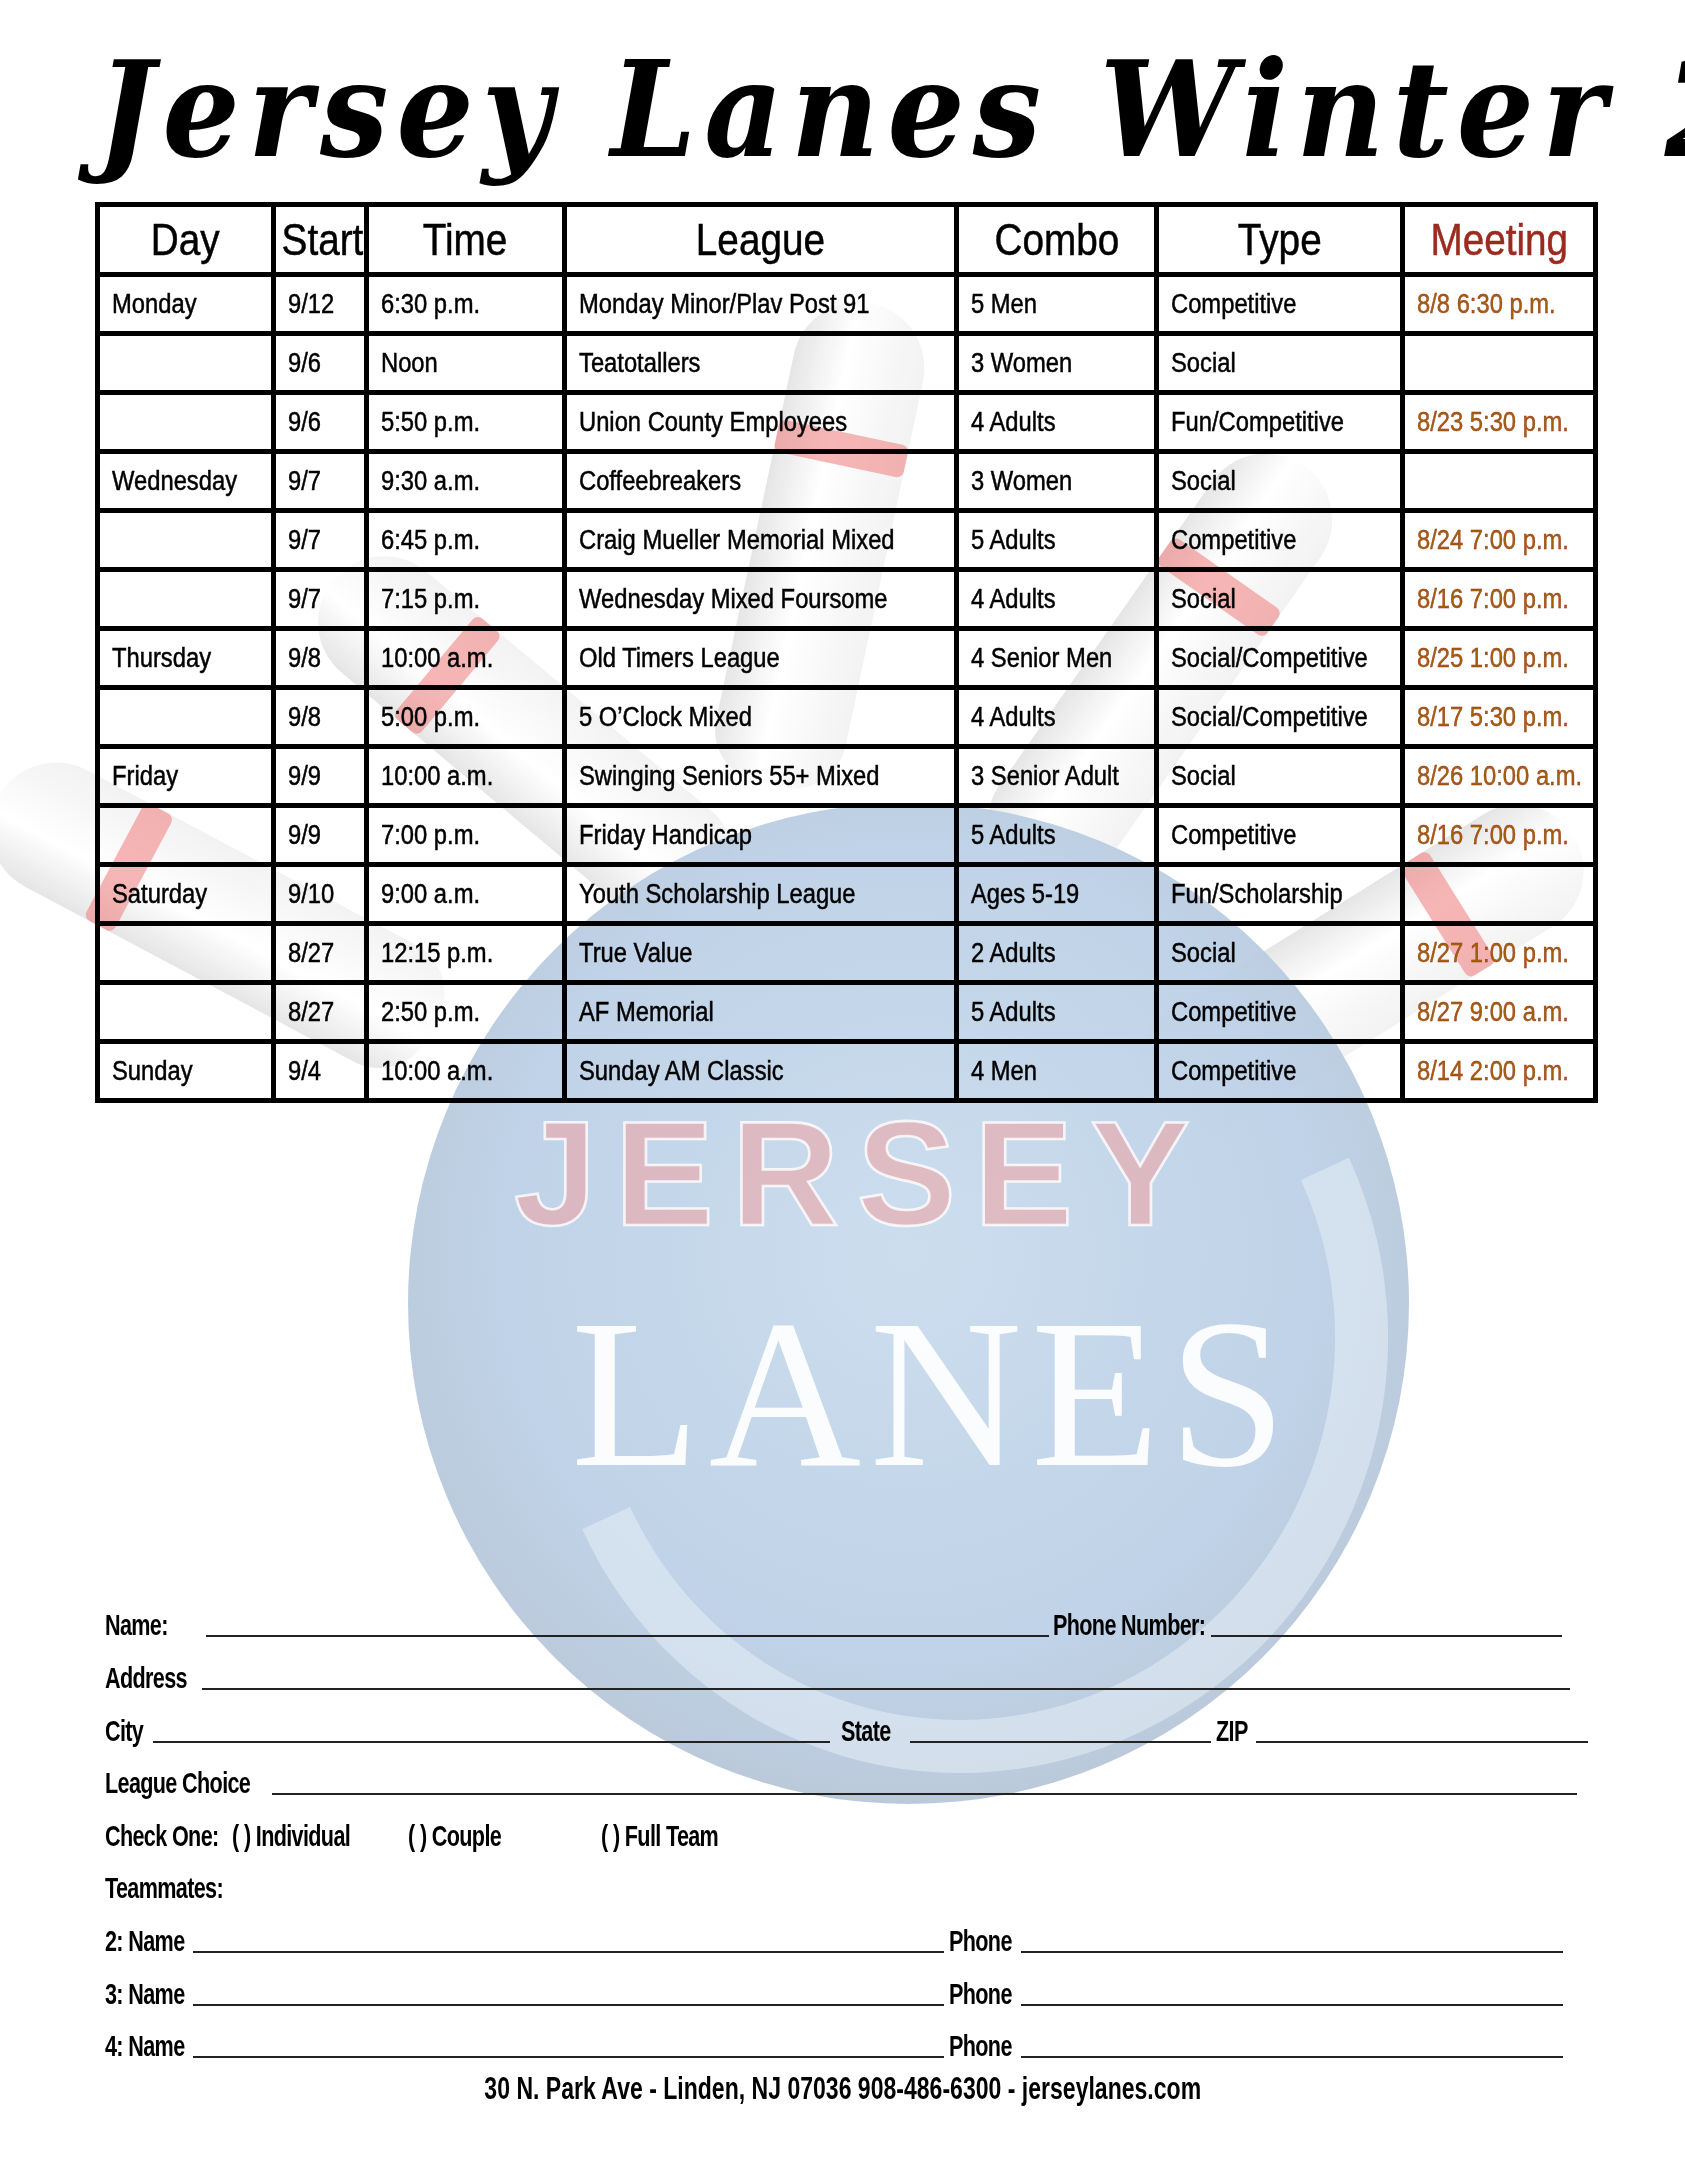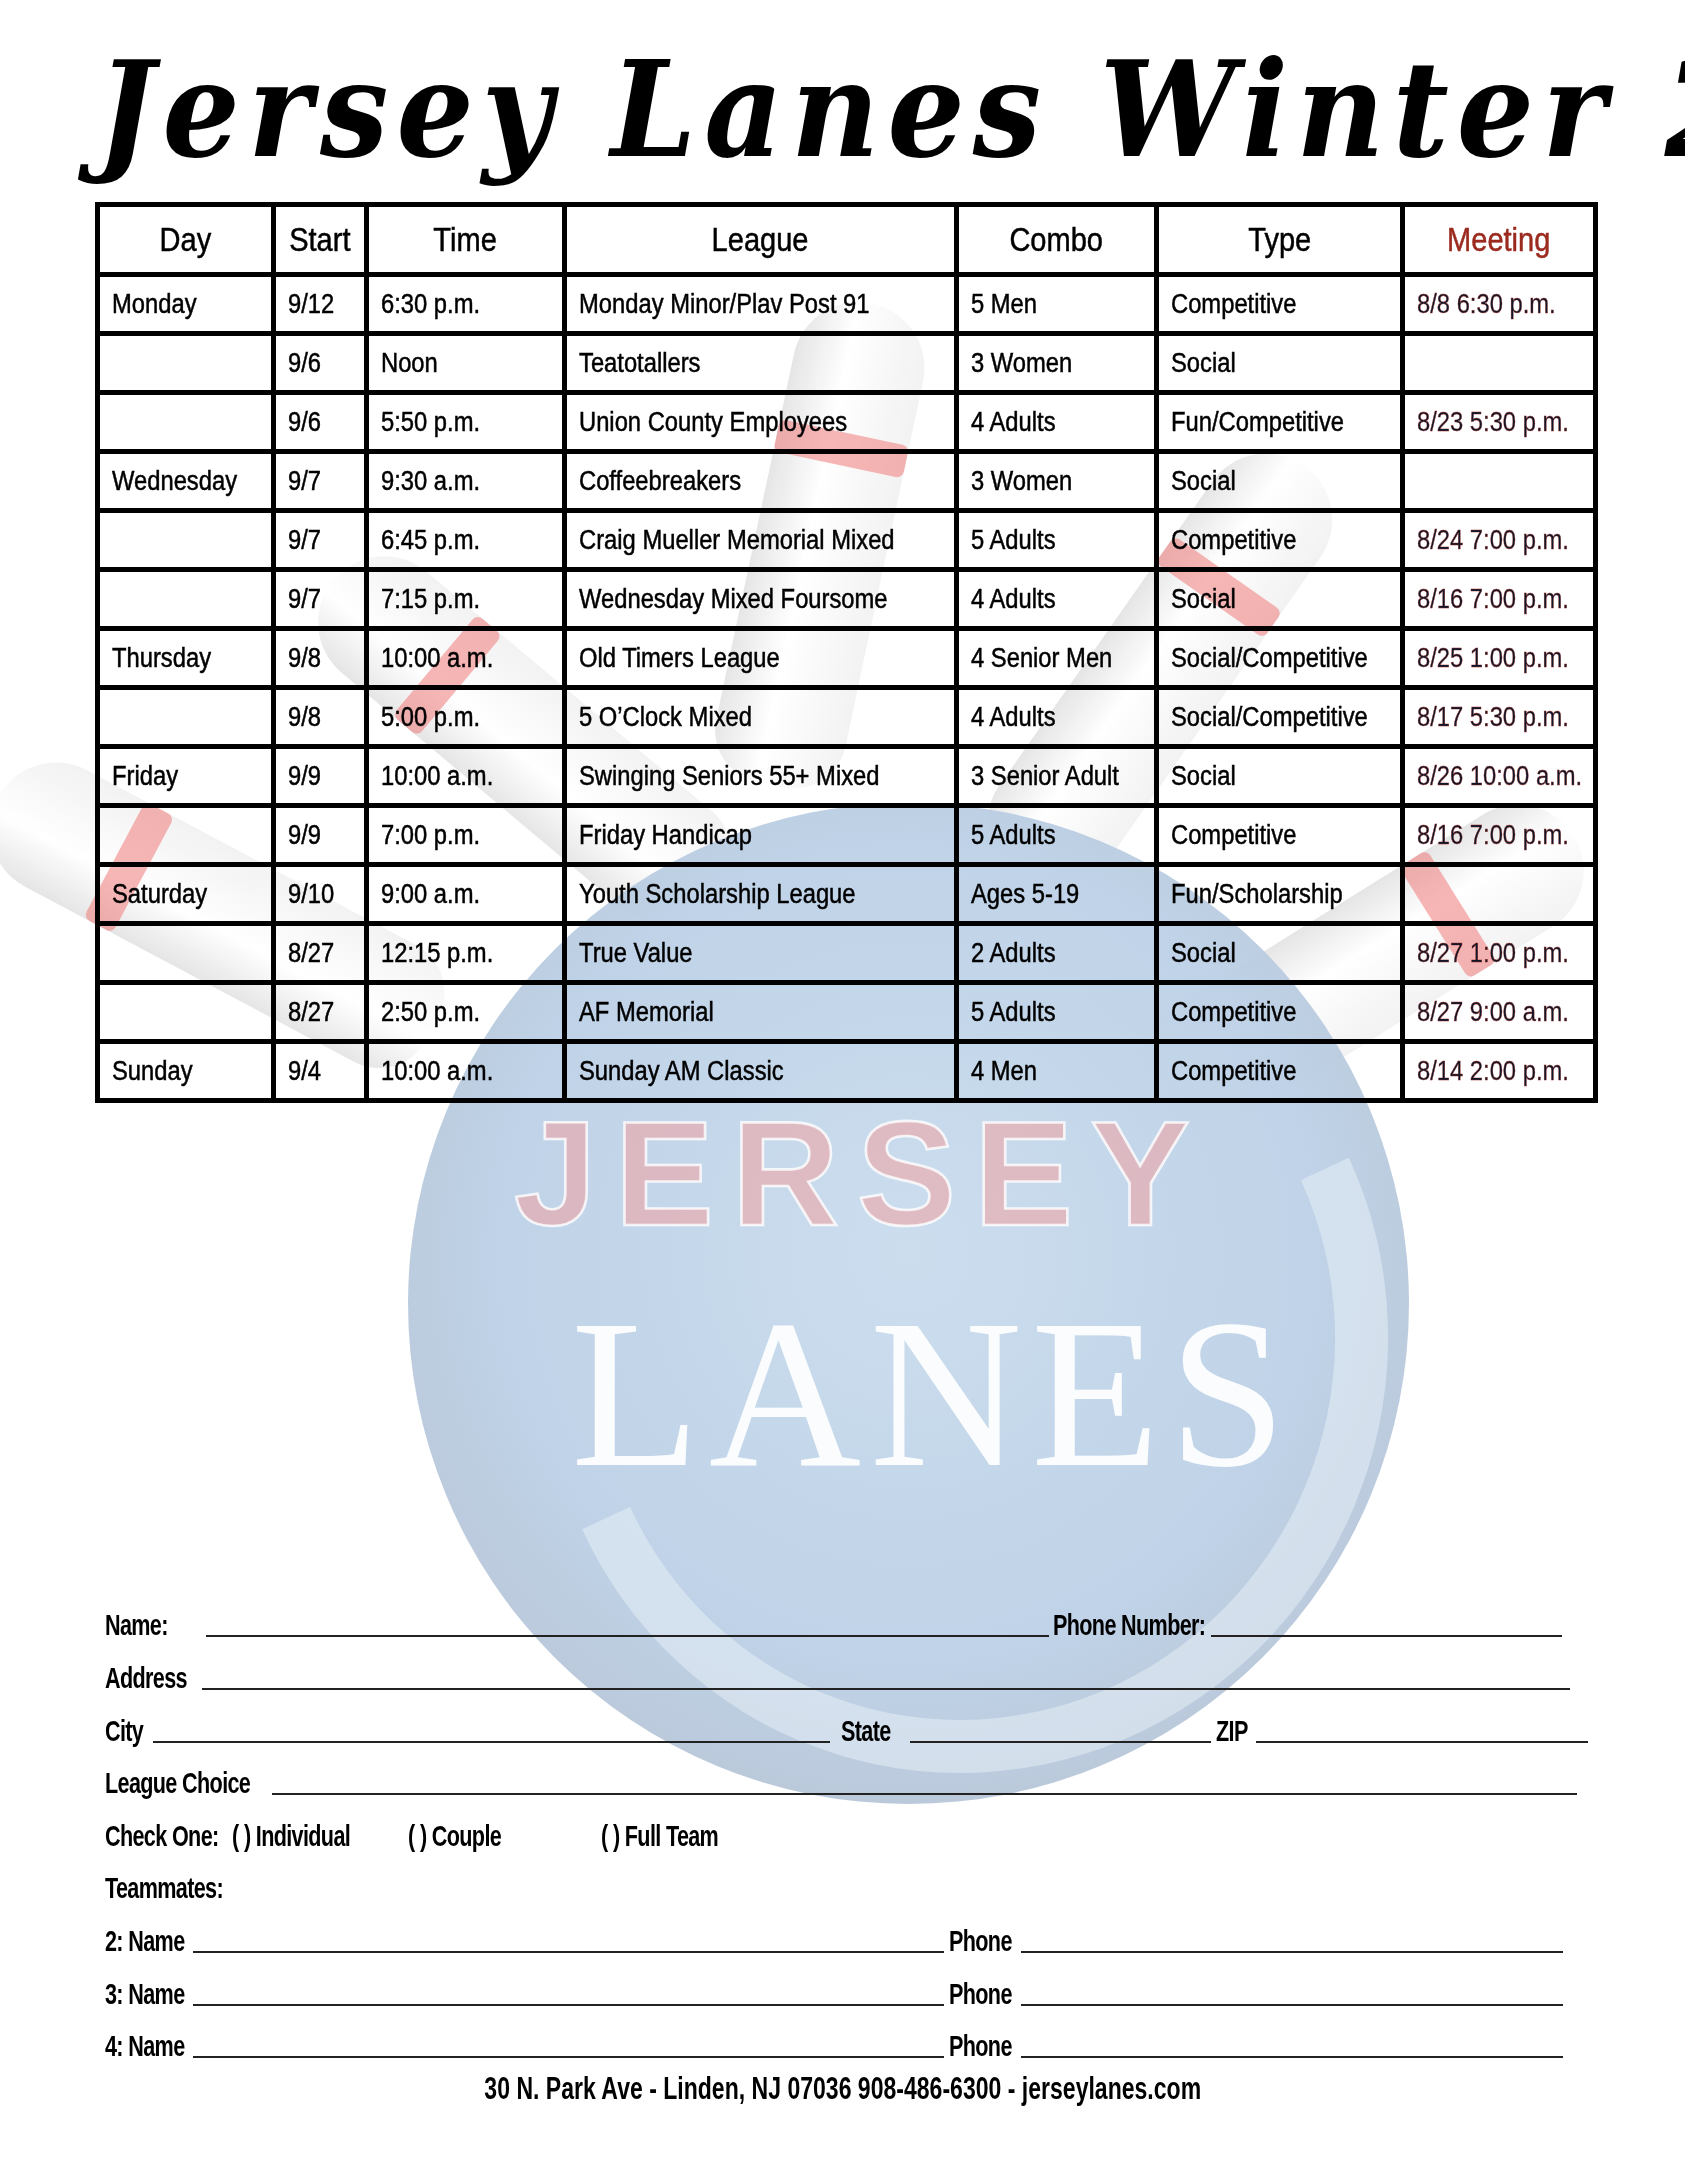--- a/index.html
+++ b/index.html
@@ -14,24 +14,24 @@
   .pin{width:132px;height:492px;border-radius:66px 66px 53px 53px;background:linear-gradient(90deg,#e3e3e3,#ffffff 40%,#f1f1f1);opacity:0.9;}
   .pin::after{content:"";position:absolute;left:0;right:0;top:132px;height:33px;background:rgba(240,110,110,0.55);border-radius:7px;}
   .pin1{left:755px;top:298px;transform:rotate(12deg);}
   .pin2{left:456px;top:492px;transform:rotate(-50deg);}
   .pin3{left:149px;top:667px;transform:rotate(-62deg);}
   .pin4{left:1299px;top:720px;transform:rotate(58deg);}
   .pin5{left:1097px;top:421px;transform:rotate(35deg);}
 
   table.sched{position:absolute;left:95px;top:202px;width:1498px;border-collapse:collapse;table-layout:fixed;z-index:2;}
   table.sched th, table.sched td{border:5.3px solid #000;padding:0 0 0 12.3px;font-size:27px;font-weight:bold;height:54px;white-space:nowrap;overflow:hidden;background:transparent;}
-  table.sched th{height:65px;text-align:center;padding:0;font-size:33px;font-weight:normal;-webkit-text-stroke:0.5px #000;}
+  table.sched th{height:65px;text-align:center;padding:0;font-size:44px;font-weight:normal;-webkit-text-stroke:0.5px #000;}
   table.sched td{font-weight:normal;-webkit-text-stroke:0.5px #000;transform-origin:left;}
   table.sched th.meeting-h{color:#9b2a1f;-webkit-text-stroke:0.5px #9b2a1f;}
-  table.sched td.meet{color:#0f172a;-webkit-text-stroke:0.4px #9b2a1f;}
+  table.sched td.meet{color:#a16207;-webkit-text-stroke:0.4px #9b2a1f;}
   .cell-txt{display:inline-block;transform:scaleX(0.88);transform-origin:left center;}
   th .cell-txt{transform-origin:center center;}
 
   .form{position:absolute;left:105px;top:1598px;width:1475px;z-index:2;font-family:"Liberation Sans",sans-serif;}
   .frow{position:absolute;left:0;height:44px;display:flex;align-items:flex-end;width:1483px;}
   .lbl{font-weight:bold;font-size:30px;letter-spacing:-0.9px;transform:scaleX(0.72);transform-origin:left bottom;white-space:nowrap;display:inline-block;}
   .line{border-bottom:2.6px solid #222;height:0;margin-bottom:5.3px;}
   .footer{position:absolute;left:0;width:1685px;top:2070px;text-align:center;font-weight:bold;font-size:32px;z-index:2;}
   .footer span{display:inline-block;transform:scaleX(0.72);}
 </style>

